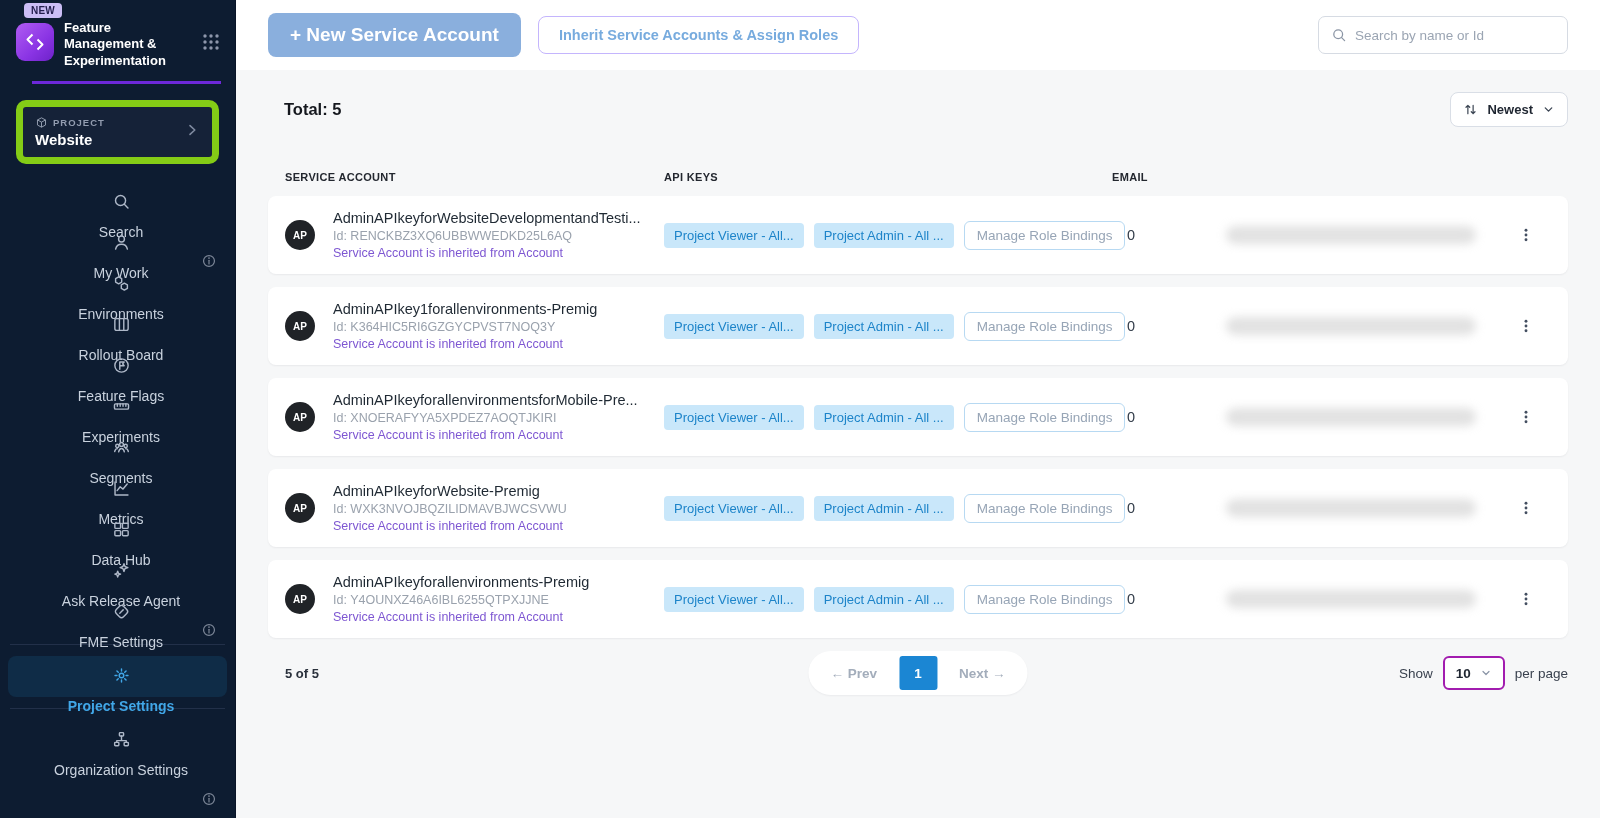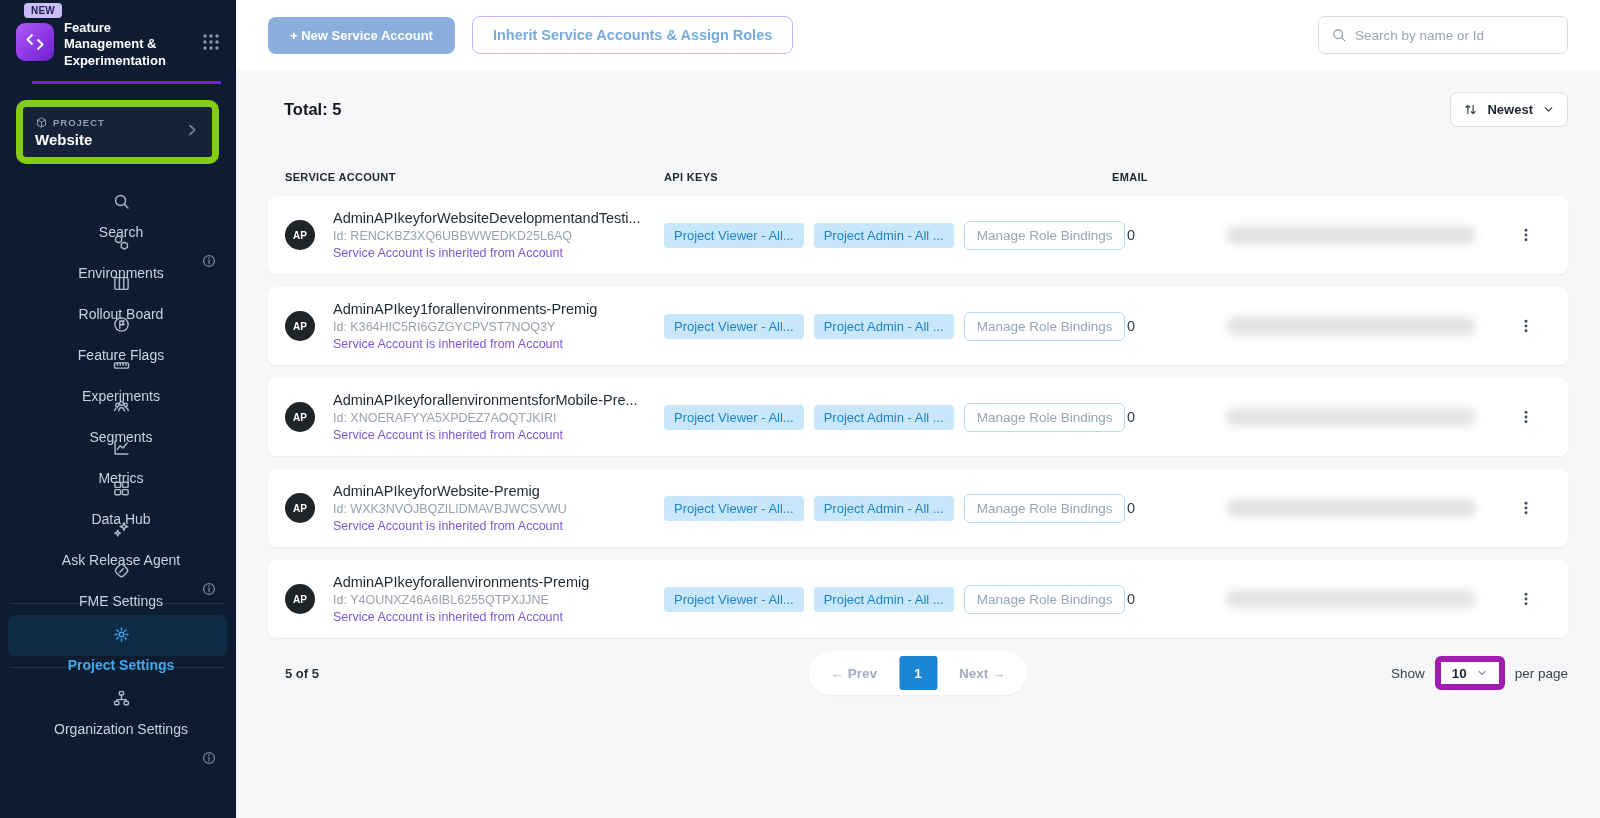--- a/index.html
+++ b/index.html
@@ -59,21 +59,21 @@
   .nav-item.active .nicon { color:#41a7e8; }
   .nav-divider { border-top:1px solid #223049; margin:11px 2px; }
 
   
   .main { flex:1; display:flex; flex-direction:column; background:#f6f7f8; }
   .toolbar {
     height:70px; background:#ffffff; display:flex; align-items:center;
     padding:0 32px; gap:17px; flex:none;
   }
   .btn-primary {
-    background:#8aafdd; color:#ffffff; font-weight:700; font-size:13px;
+    background:#8aafdd; color:#ffffff; font-weight:700; font-size:19px;
     padding:11px 22px; border-radius:8px; border:none; cursor:pointer;
     font-family:inherit;
   }
   .btn-outline {
     background:#ffffff; border:1px solid #c4b5fd; color:#77abde; font-weight:700;
     font-size:14.5px; padding:10px 20px; border-radius:8px; cursor:pointer;
     font-family:inherit;
   }
   .toolbar-spacer { flex:1; }
   .search-box {
@@ -152,21 +152,21 @@
     font-weight:600; padding:8px 16px; cursor:pointer; font-family:inherit;
   }
   .pager-page {
     width:38px; height:34px; background:#1b86d3; color:#fff; font-size:13.5px;
     font-weight:600; border:none; border-radius:3px; cursor:pointer;
     font-family:inherit;
   }
   .per-page { margin-left:auto; display:flex; align-items:center; gap:10px; }
   .pp-text { font-size:13.5px; color:#39414e; }
   .pp-select {
-    background:#fff; border:6px solid #a21caf; border-radius:6px; height:34px;
+    background:#fff; border:2px solid #a21caf; border-radius:6px; height:34px;
     display:flex; align-items:center; gap:9px; padding:0 11px; cursor:pointer;
   }
   .pp-value { font-size:13.5px; font-weight:600; color:#1e2530; }
   .pp-select .chev { color:#8a94a6; }
 </style>
 </head>
 <body>
 
 <div class="app">
 
@@ -231,20 +231,29 @@
             <svg viewBox="0 0 20 20" fill="none" stroke="currentColor" stroke-width="1.5" stroke-linecap="round" stroke-linejoin="round">
               <circle cx="10" cy="10" r="6.8"></circle>
               <line x1="10" y1="9.2" x2="10" y2="13.6"></line>
               <circle cx="10" cy="6.4" r="0.4" fill="currentColor"></circle>
             </svg>
           </span>
         </div>
         <div class="nav-item">
     <span class="nicon">
             <svg viewBox="0 0 20 20" fill="none" stroke="currentColor" stroke-width="1.5" stroke-linecap="round" stroke-linejoin="round">
+              <circle cx="10" cy="6.4" r="3.1"></circle>
+              <path d="M3.8 17c.8-3.6 3.3-5.1 6.2-5.1s5.4 1.5 6.2 5.1"></path>
+            </svg>
+          </span>
+    <span>My Work</span>
+  </div>
+        <div class="nav-item">
+    <span class="nicon">
+            <svg viewBox="0 0 20 20" fill="none" stroke="currentColor" stroke-width="1.5" stroke-linecap="round" stroke-linejoin="round">
               <path d="M7 3l3.2 1.8v3.7L7 10.3 3.8 8.5V4.8z"></path>
               <path d="M13 9.7l3.2 1.8v3.7L13 17l-3.2-1.8v-3.7z"></path>
             </svg>
           </span>
     <span>Environments</span>
   </div>
         <div class="nav-item">
     <span class="nicon">
             <svg viewBox="0 0 20 20" fill="none" stroke="currentColor" stroke-width="1.5" stroke-linecap="round" stroke-linejoin="round">
               <rect x="3" y="3.8" width="14" height="12.4" rx="2"></rect>

